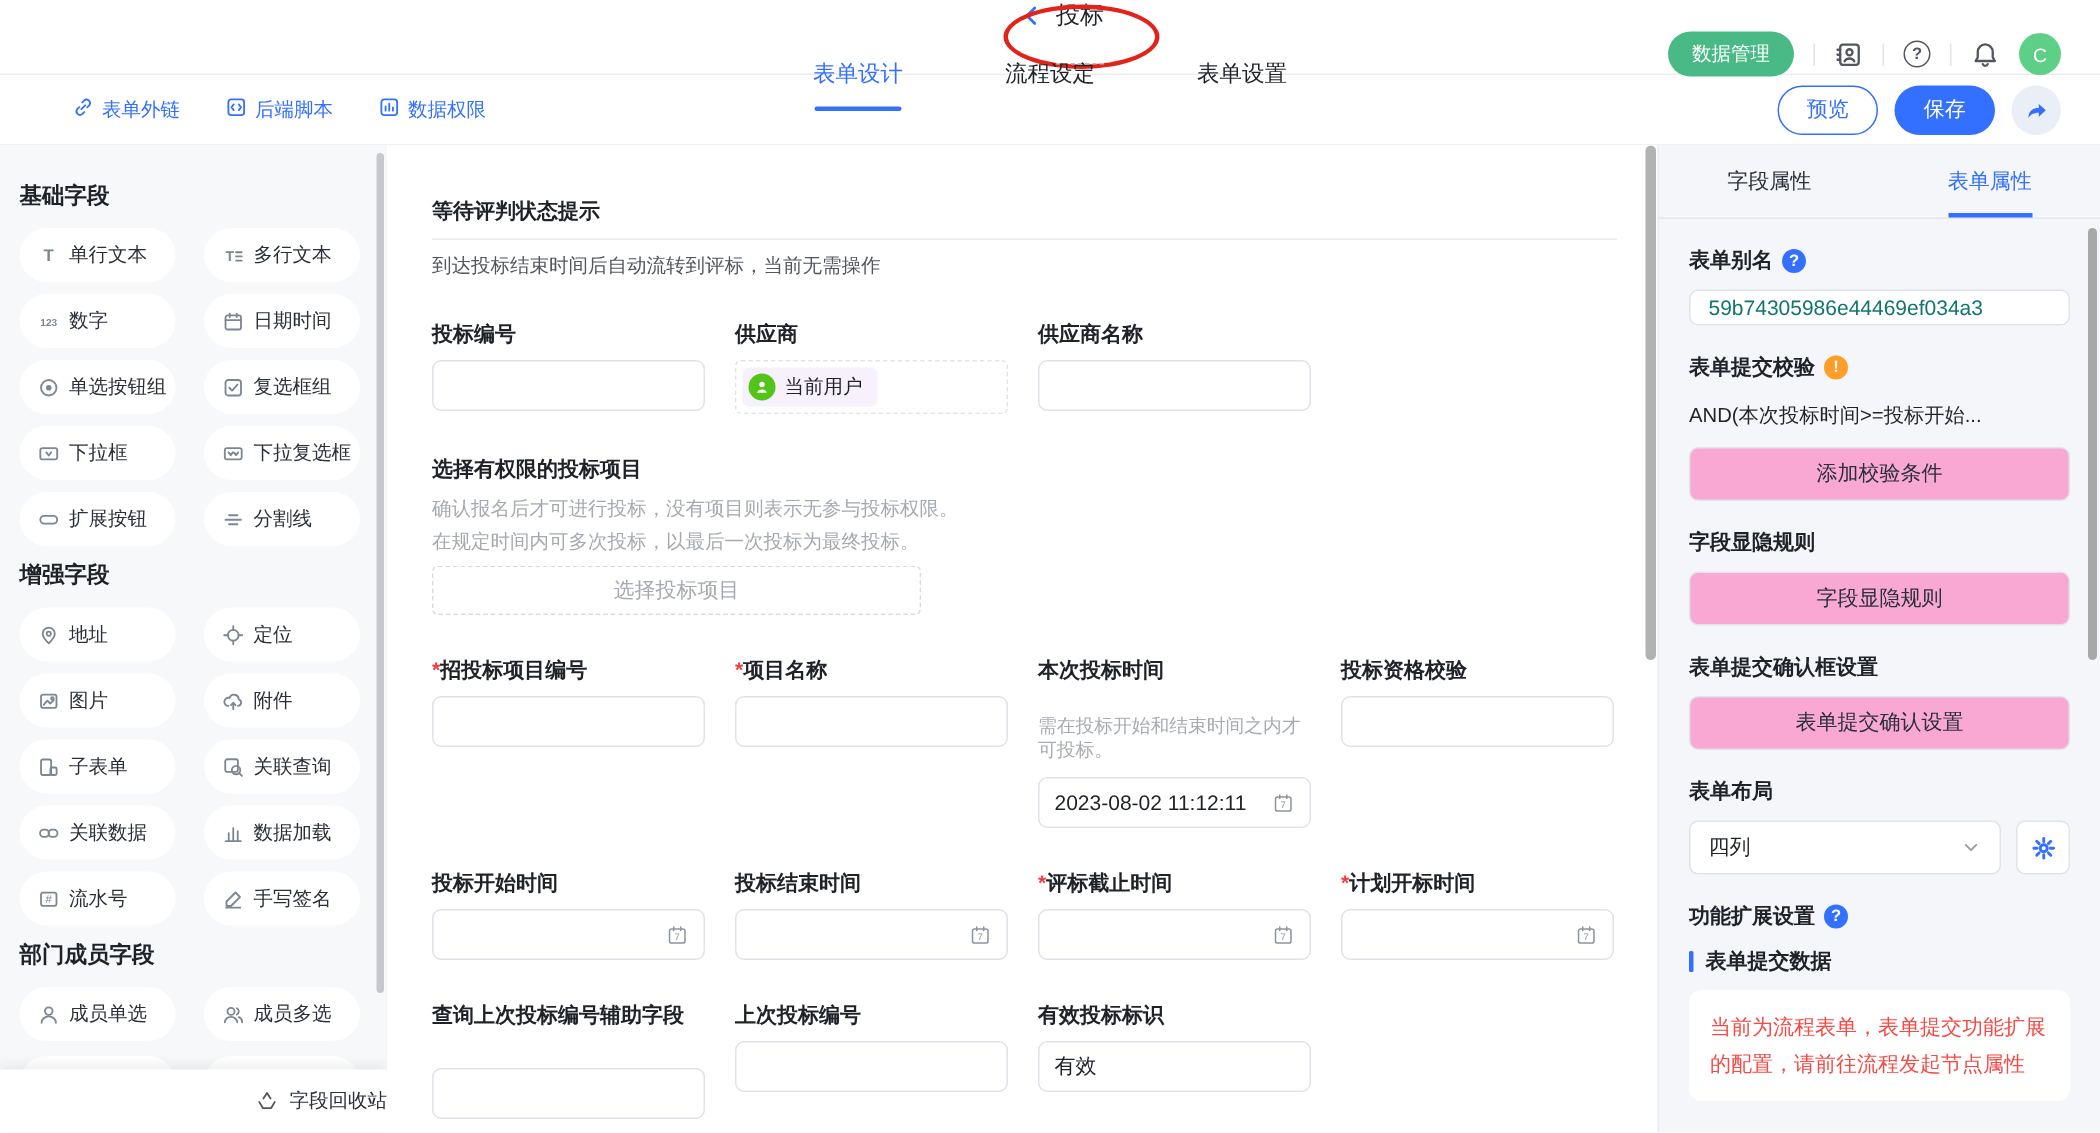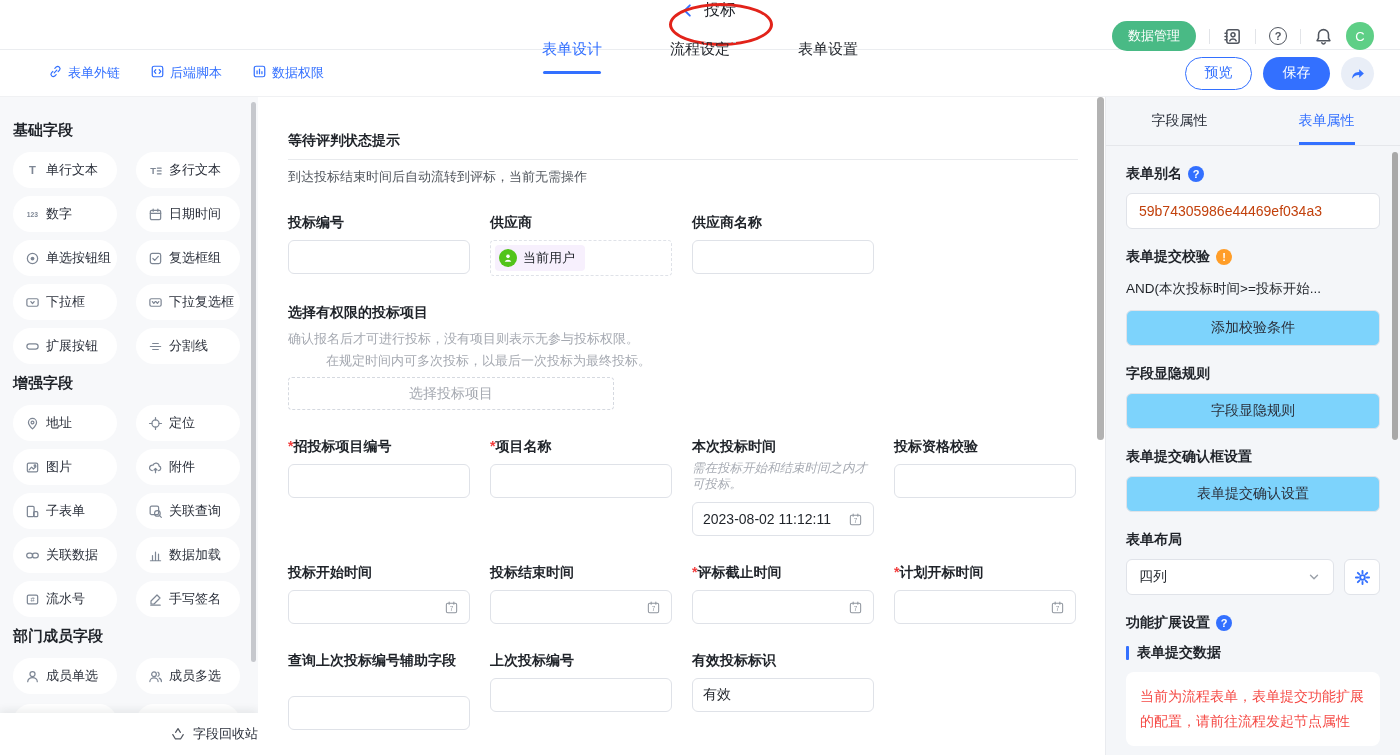--- a/index.html
+++ b/index.html
@@ -55,21 +55,21 @@
   
   .cv { flex:1; background:#fff; position:relative; padding:35px 0 0 30px; overflow:hidden; }
   .cv-scroll { position:absolute; right:1px; top:0; width:7px; height:343px; background:#b2b2b2; border-radius:4px; }
   .sec-title { font-size:14px; font-weight:bold; color:#1f2329; }
   .sec-hr { height:1px; background:#e8eaed; width:790px; margin:9px 0 8px; }
   .sec-desc { font-size:13px; color:#51565d; }
   .frow { display:flex; gap:20px; margin-top:28px; align-items:flex-start; }
   .fcell { width:182px; flex:none; }
   .flabel { font-size:14px; font-weight:bold; color:#1f2329; line-height:16px; }
   .req { color:#f23d3d; }
-  .fdesc { font-size:12.5px; color:#a7abb3; line-height:16px; margin-top:6px;font-style:italic; }
+  .fdesc { font-size:12.5px; color:#a7abb3; line-height:16px; margin-top:22px; }
   .ctrl { margin-top:10px; height:34px; border:1px solid #dfe2e8; border-radius:6px; background:#fff; display:flex; align-items:center; padding:0 10px; font-size:14px; color:#1f2329; }
   .ctrl.dt { justify-content:space-between; }
   .ctrl.dashed { border-style:dashed; border-radius:4px; padding:0 4px; height:36px; }
   .ctrl .cal { width:15px; height:15px; color:#8f959e; flex:none; display:flex; }
   .ctrl .cal svg { width:15px; height:15px; }
   .offset .ctrl { margin-top:28px; }
   .tag { background:#f7f0fd; border-radius:4px; height:26px; display:flex; align-items:center; gap:6px; padding:0 10px 0 4px; font-size:13px; color:#1f2329; }
   .tag-av { width:18px; height:18px; border-radius:50%; background:#52c41a; display:flex; align-items:center; justify-content:center; }
   .tag-av svg { width:12px; height:12px; }
   .group-desc { font-size:13px; color:#a5a9b1; line-height:19px; margin-top:7px; }
@@ -79,23 +79,23 @@
   .pn { width:295px; background:#f4f6f9; border-left:1px solid #e9ebef; position:relative; overflow:hidden; flex:none; }
   .p-tabs { height:49px; display:flex; border-bottom:1px solid #e5e7eb; }
   .p-tab { flex:1; display:flex; align-items:center; justify-content:center; font-size:14px; color:#2a2f3a; position:relative; cursor:pointer; }
   .p-tab.active { color:#3370ff; }
   .p-tab.active::after { content:""; position:absolute; bottom:0; left:50%; transform:translateX(-50%); width:56px; height:3px; background:#3370ff; }
   .p-body { padding:0 20px; }
   .p-label { font-size:14px; font-weight:bold; color:#1f2329; margin:19px 0 10px; display:flex; align-items:center; gap:6px; }
   .badge { width:16px; height:16px; border-radius:50%; color:#fff; font-size:11px; font-weight:bold; display:inline-flex; align-items:center; justify-content:center; cursor:pointer; }
   .badge.q { background:#3370ff; }
   .badge.w { background:#ff9d28; }
-  .p-input { height:36px; background:#fff; border:1px solid #e0e3e9; border-radius:6px; display:flex; align-items:center; padding:0 12px; font-size:14px; color:#c2410c; }
+  .p-input { height:24px; background:#fff; border:1px solid #e0e3e9; border-radius:6px; display:flex; align-items:center; padding:0 12px; font-size:14px; color:#0f766e; }
   .p-rule { font-size:13.5px; color:#1f2329; margin:14px 0 12px; white-space:nowrap; }
-  .p-btn { height:36px; background:#7dd3fc; border:1px solid #e0e3e9; border-radius:6px; display:flex; align-items:center; justify-content:center; font-size:14px; color:#2a2f3a; cursor:pointer; }
+  .p-btn { height:36px; background:#f9a8d4; border:1px solid #e0e3e9; border-radius:6px; display:flex; align-items:center; justify-content:center; font-size:14px; color:#2a2f3a; cursor:pointer; }
   .layout-row { display:flex; gap:10px; }
   .p-select { flex:1; height:36px; background:#fff; border:1px solid #e0e3e9; border-radius:6px; display:flex; align-items:center; justify-content:space-between; padding:0 12px; font-size:14px; color:#1f2329; cursor:pointer; }
   .p-select .chev { width:14px; height:14px; color:#9aa0a8; display:flex; }
   .p-select .chev svg { width:14px; height:14px; }
   .gear-btn { width:36px; height:36px; background:#fff; border:1px solid #e0e3e9; border-radius:6px; display:flex; align-items:center; justify-content:center; color:#3370ff; cursor:pointer; }
   .gear-btn svg { width:17px; height:17px; }
   .sub-label { display:flex; align-items:center; gap:8px; font-size:14px; font-weight:bold; color:#1f2329; margin:12px 0 10px; }
   .bluebar { width:3px; height:14px; background:#3370ff; border-radius:1px; }
   .notice { background:#fff; border-radius:8px; padding:12px 14px; font-size:14px; color:#f54a45; line-height:25px; }
   .p-scroll { position:absolute; right:2px; top:55px; width:6px; height:288px; background:#a8a8a8; border-radius:3px; }
@@ -441,21 +441,21 @@
               <div class="flabel"><span>供应商名称</span></div>
               <div class="ctrl">
                 <span></span>
               </div>
             </div>
           </div>
           <div class="frow">
             <div style="width: 790px;">
               <div class="sec-title">选择有权限的投标项目</div>
               <div class="group-desc" style="margin-top: 7px;">确认报名后才可进行投标，没有项目则表示无参与投标权限。</div>
-              <div class="group-desc" style="margin-top: 3px; margin-left: 38px;">在规定时间内可多次投标，以最后一次投标为最终投标。</div>
+              <div class="group-desc" style="margin-top: 3px;">在规定时间内可多次投标，以最后一次投标为最终投标。</div>
               <div class="dash-btn">选择投标项目</div>
             </div>
           </div>
           <div class="frow">
             <div class="fcell">
               <div class="flabel"><span class="req">*</span><span>招投标项目编号</span></div>
               <div class="ctrl">
                 <span></span>
               </div>
             </div>

